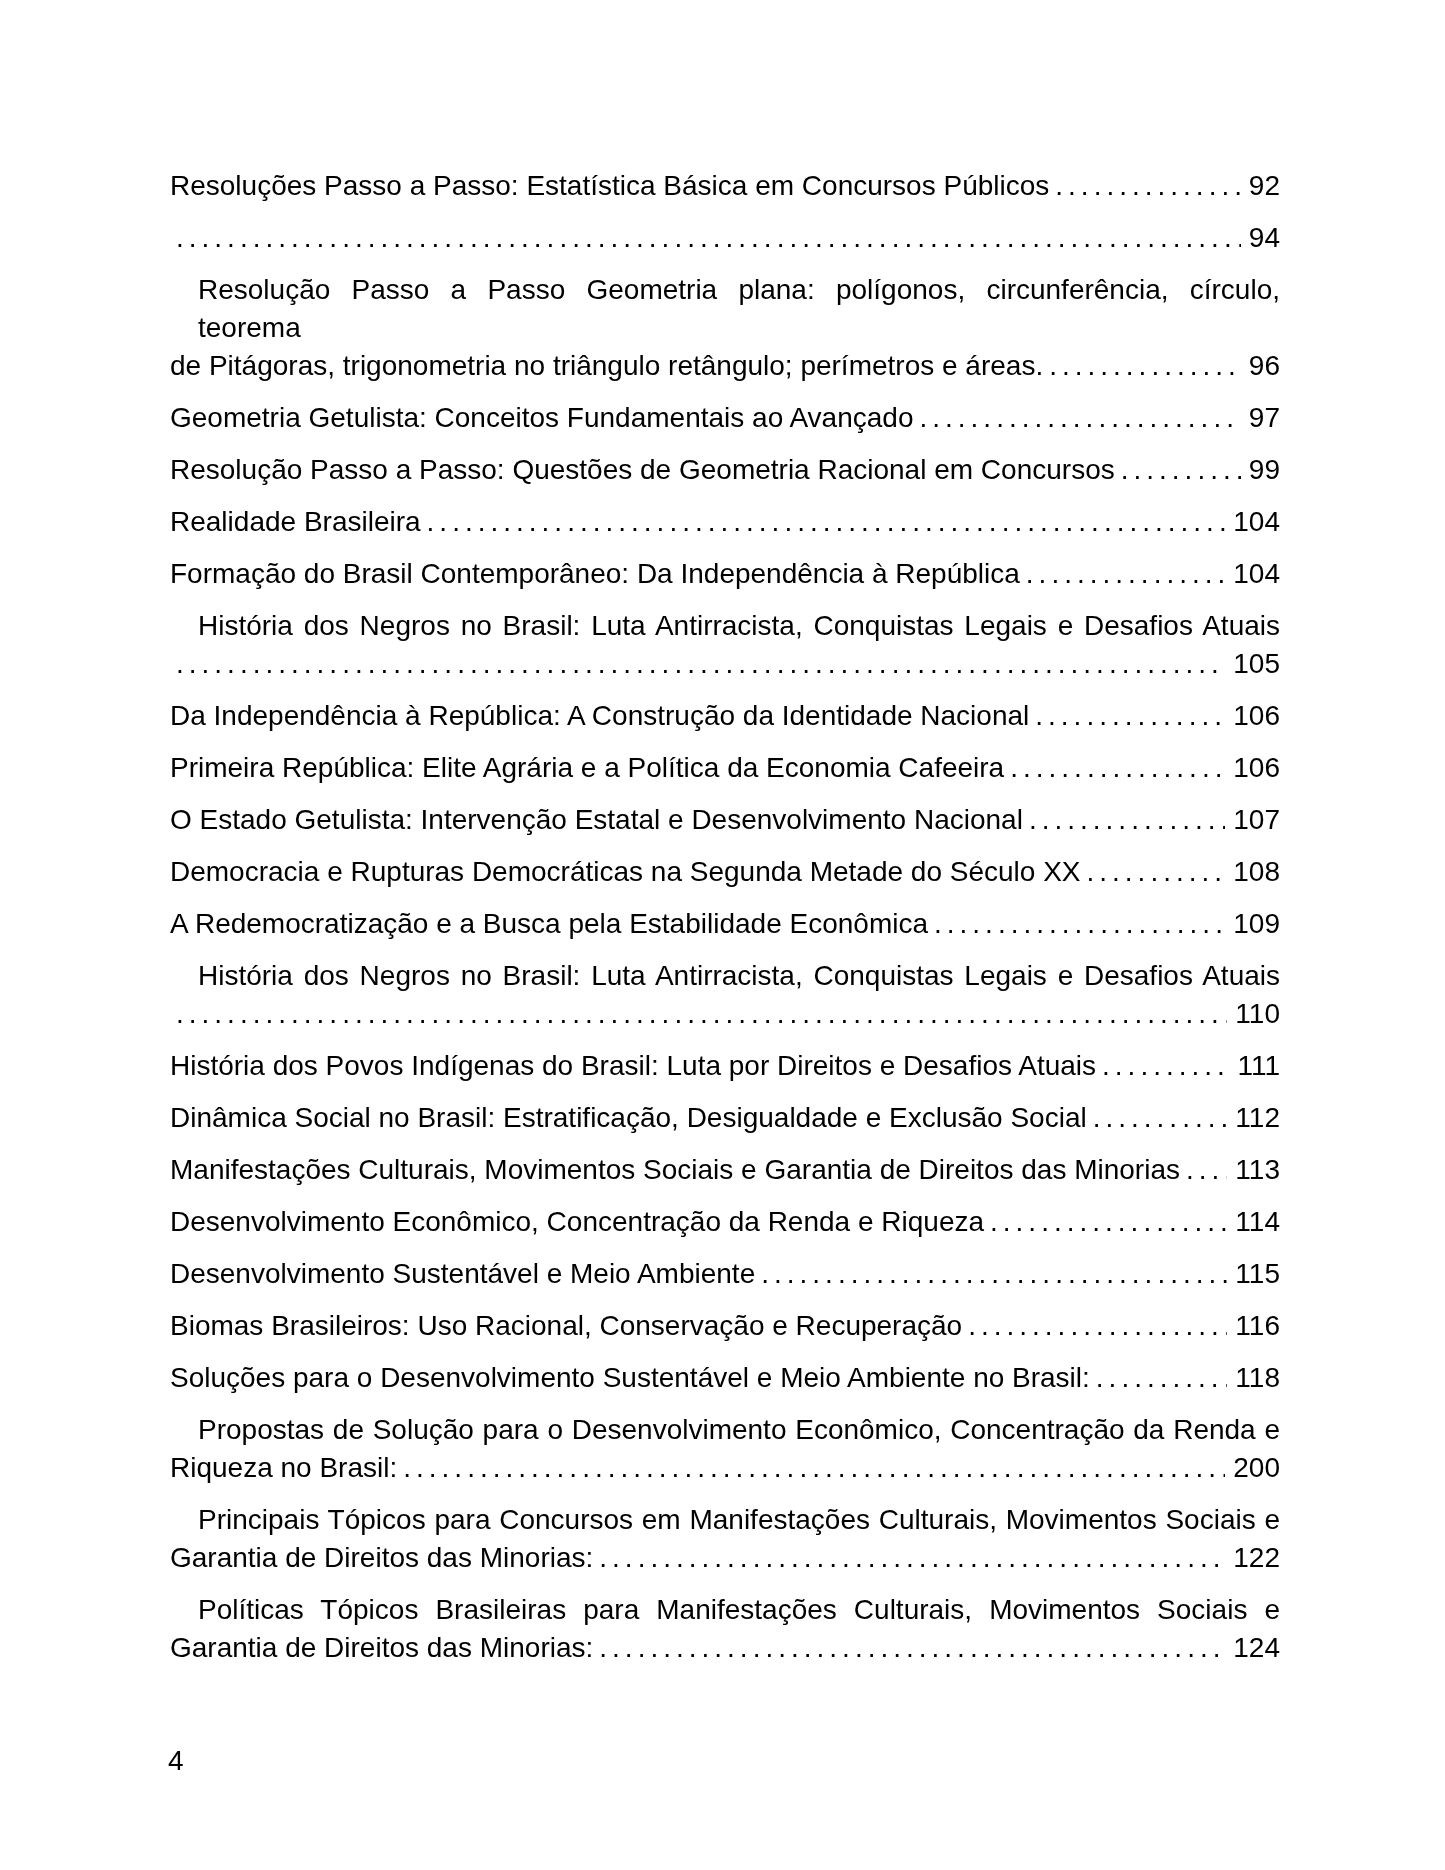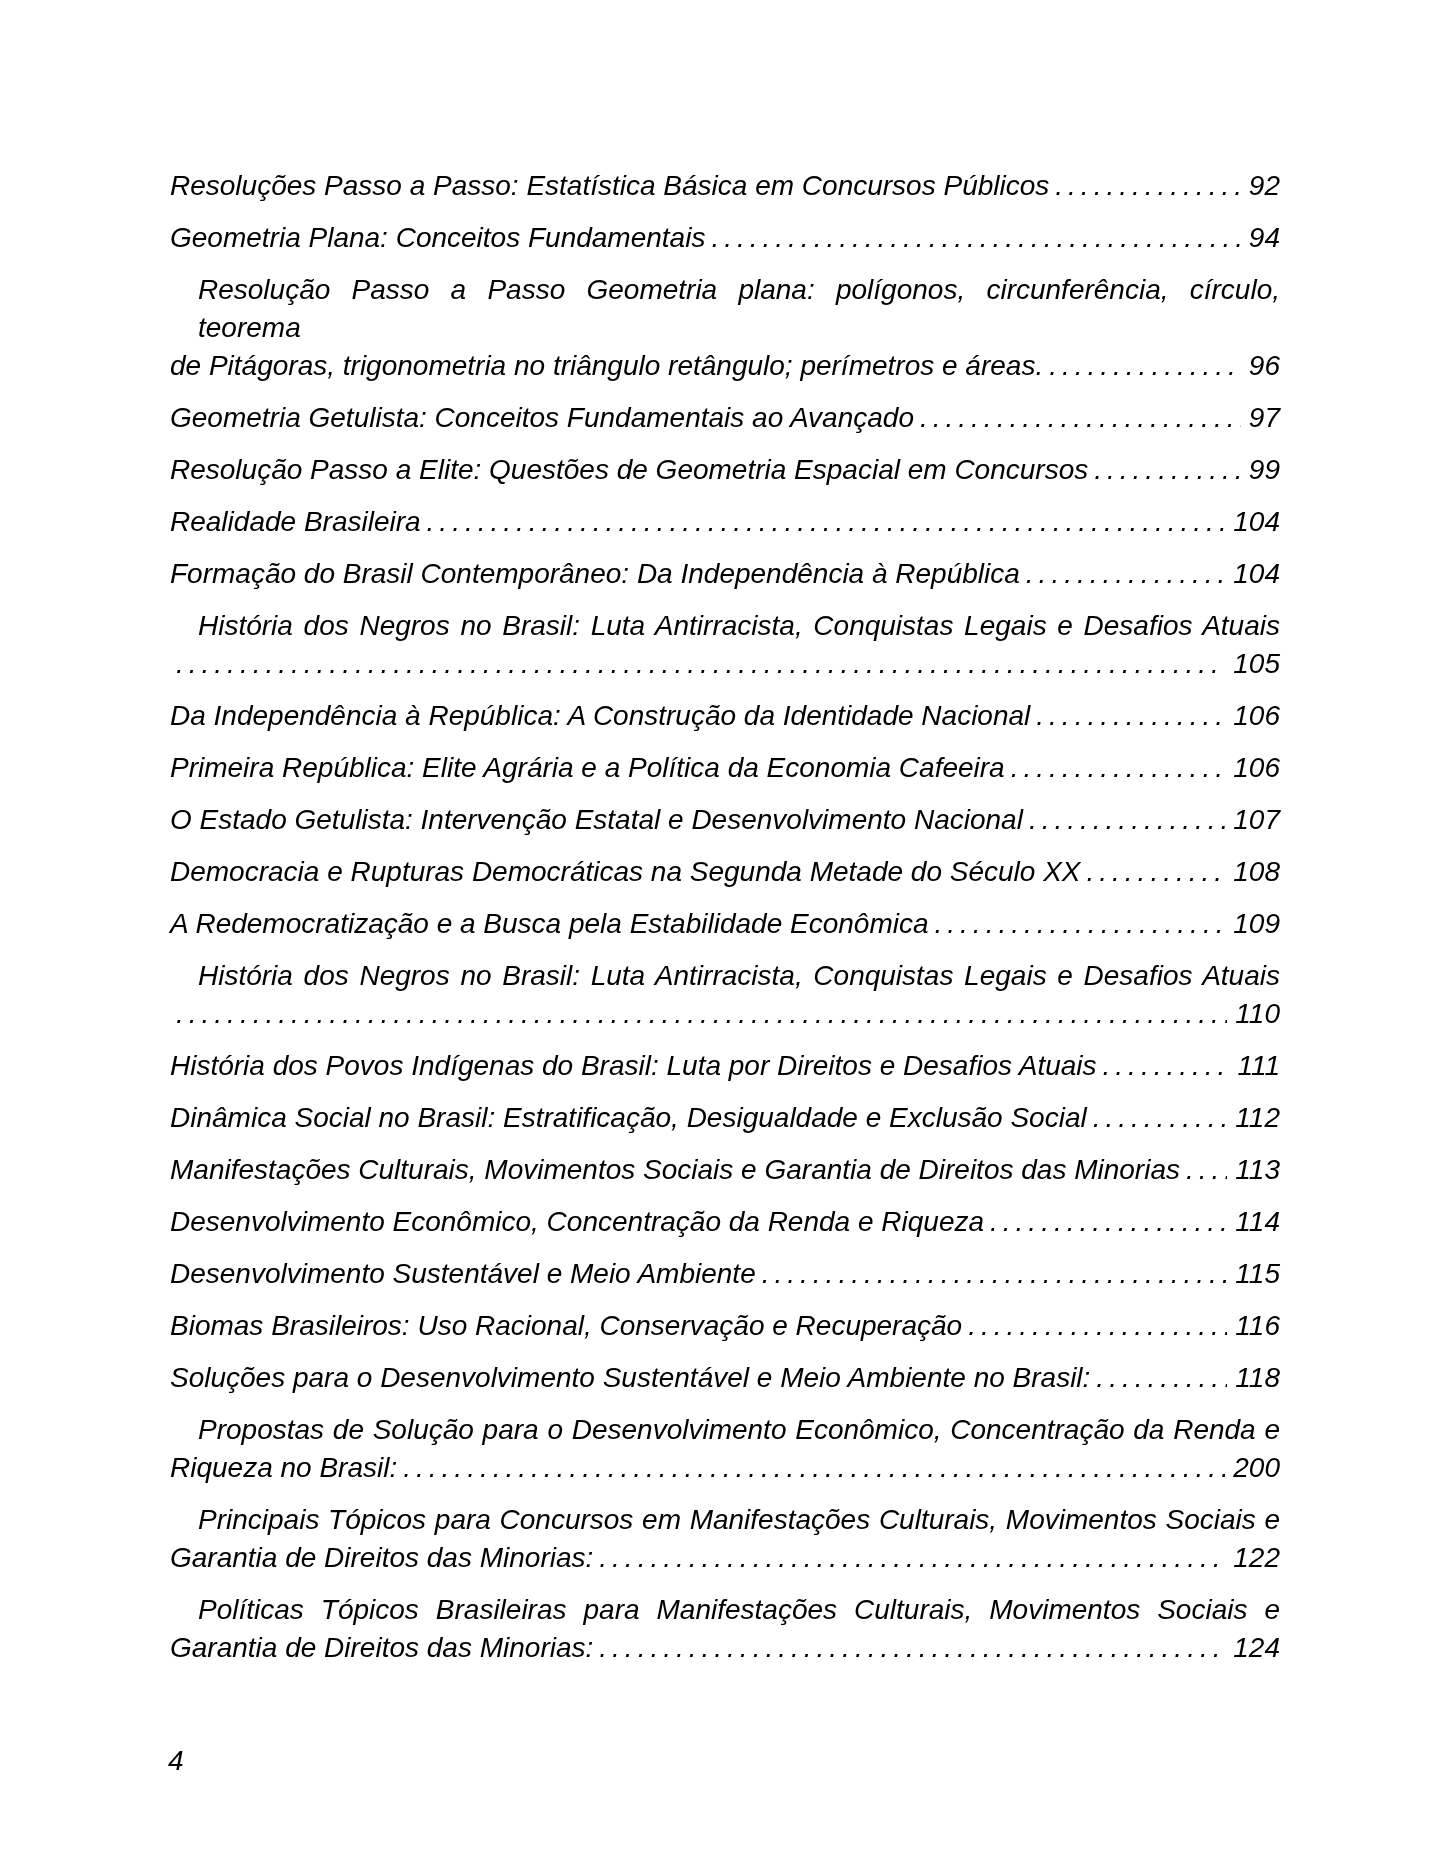--- a/index.html
+++ b/index.html
@@ -8,21 +8,20 @@
     height: 1870px;
     background: #ffffff;
     font-family: "Liberation Sans", "DejaVu Sans", sans-serif;
     color: #000000;
     position: relative;
     overflow: hidden;
   }
   .page {
     position: absolute;
     inset: 0;
-    font-style: italic;
   }
   .toc {
     position: absolute;
     left: 170px;
     top: 167px;
     width: 1110px;
     font-size: 28px;
     line-height: 38px;
   }
   .entry { margin-bottom: 14px; }
@@ -65,21 +64,20 @@
   <div class="entry">
     <div class="lline">
       <span class="txt">Resoluções Passo a Passo: Estatística Básica em Concursos Públicos</span>
       <span class="leader"></span>
       <span class="pg">92</span>
     </div>
   </div>
 
   <div class="entry">
     <div class="lline">
-      <span class="txt">Geometria Plana: Conceitos Fundamentais</span>
       <span class="leader"></span>
       <span class="pg">94</span>
     </div>
   </div>
 
   <div class="entry">
     <div class="jline">Resolução Passo a Passo Geometria plana: polígonos, circunferência, círculo, teorema</div>
         <div class="lline">
       <span class="txt">de Pitágoras, trigonometria no triângulo retângulo; perímetros e áreas.</span>
       <span class="leader"></span>
@@ -90,21 +88,21 @@
   <div class="entry">
     <div class="lline">
       <span class="txt">Geometria Getulista: Conceitos Fundamentais ao Avançado</span>
       <span class="leader"></span>
       <span class="pg">97</span>
     </div>
   </div>
 
   <div class="entry">
     <div class="lline">
-      <span class="txt">Resolução Passo a Elite: Questões de Geometria Espacial em Concursos</span>
+      <span class="txt">Resolução Passo a Passo: Questões de Geometria Racional em Concursos</span>
       <span class="leader"></span>
       <span class="pg">99</span>
     </div>
   </div>
 
   <div class="entry">
     <div class="lline">
       <span class="txt">Realidade Brasileira</span>
       <span class="leader"></span>
       <span class="pg">104</span>

